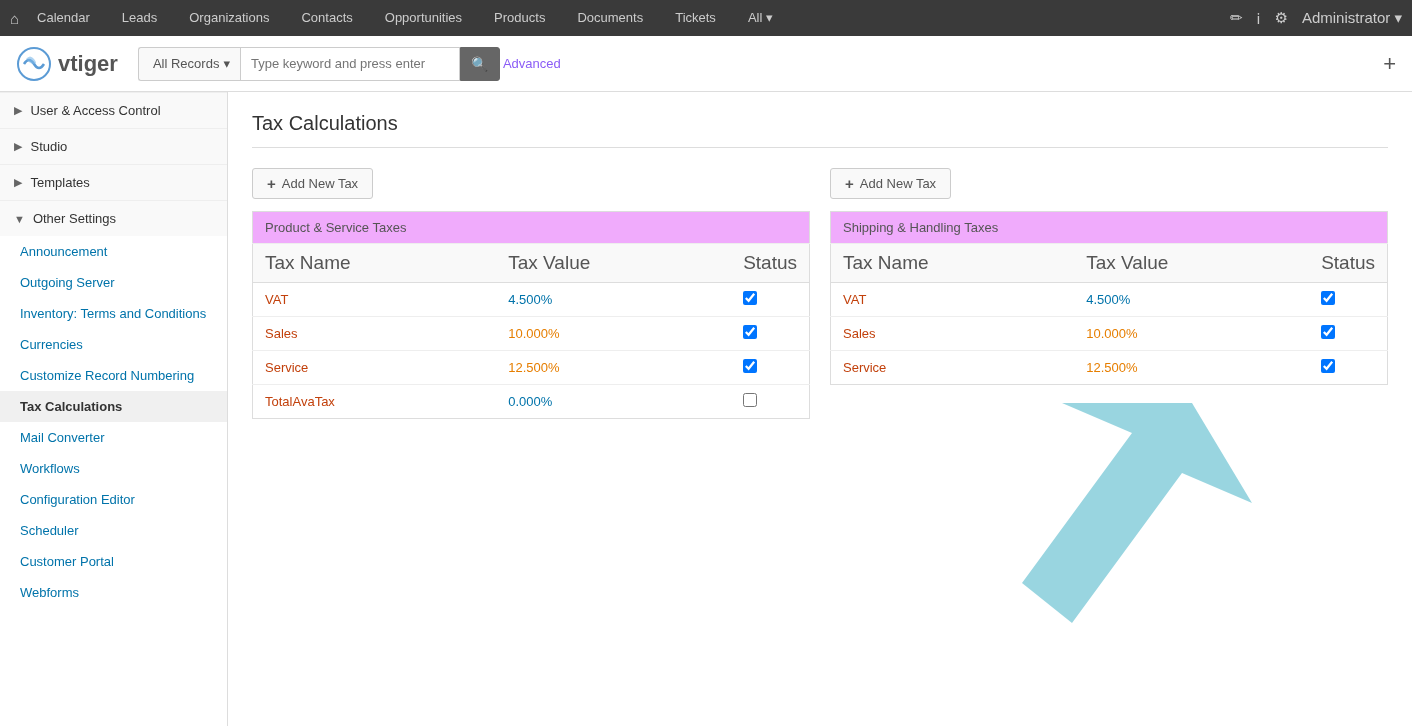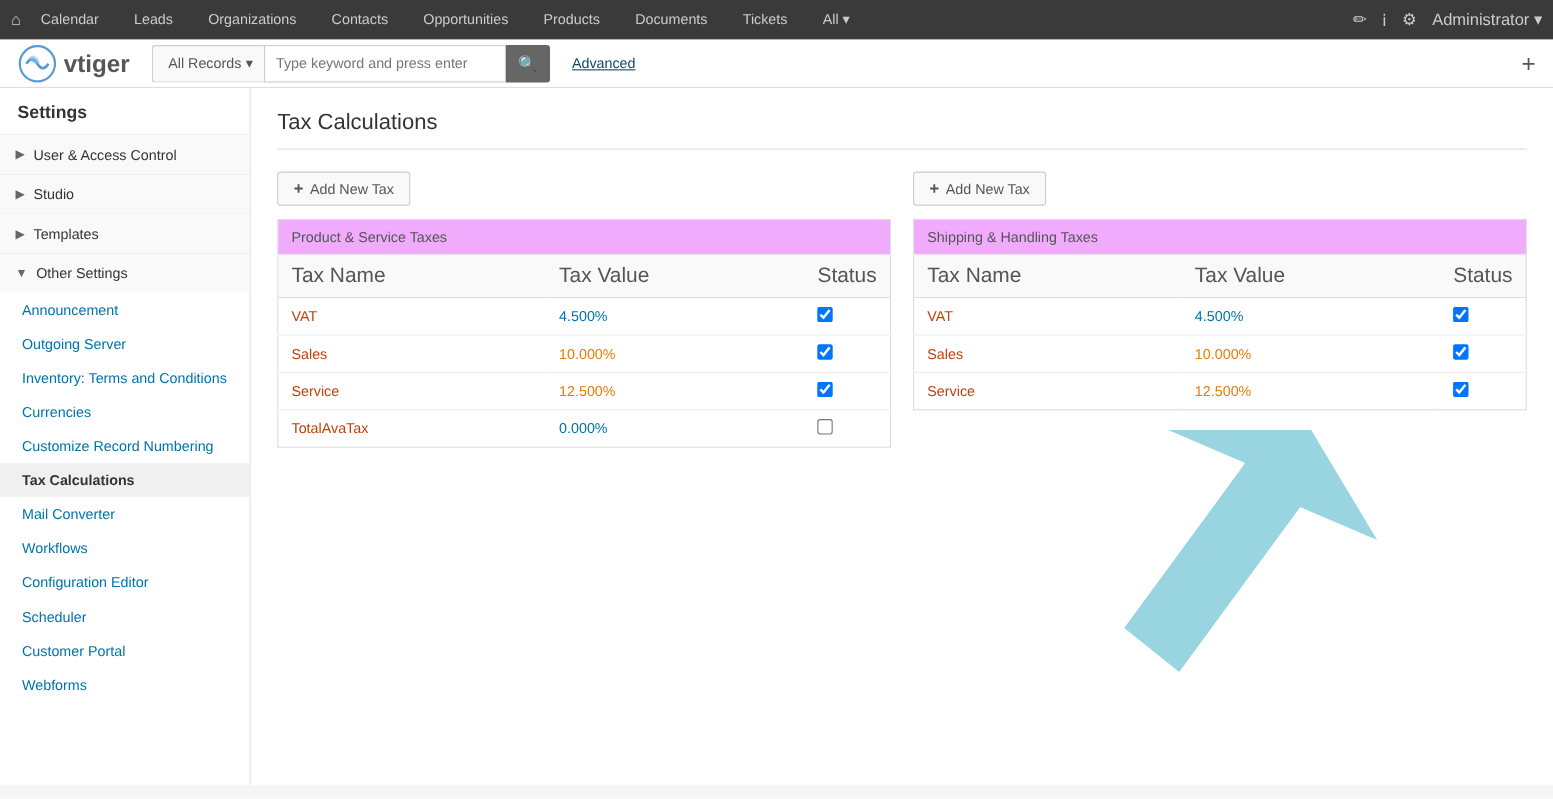--- a/index.html
+++ b/index.html
@@ -29,21 +29,21 @@
       align-items: center;
       gap: 14px;
       color: #ccc;
     }
     .top-nav-right span { cursor: pointer; font-size: 15px; }
     .admin-label { font-size: 13px; cursor: pointer; }
 
     
     .header-bar {
       background: #fff;
-      height: 44px;
+      height: 56px;
       display: flex;
       align-items: center;
       padding: 0 16px;
       border-bottom: 1px solid #ddd;
       position: relative;
     }
     .logo {
       display: flex;
       align-items: center;
       margin-right: 20px;
@@ -93,25 +93,24 @@
       width: 40px;
       cursor: pointer;
       color: #fff;
       font-size: 14px;
       display: flex;
       align-items: center;
       justify-content: center;
       border-radius: 0 3px 3px 0;
     }
     .advanced-link {
-      margin-left: 20px;
-      color: #0c4a6e;
-      cursor: pointer;
-      font-size: 13px;
-      text-decoration: underline;
+      margin-left: 3px;
+      color: #8b5cf6;
+      cursor: pointer;
+      font-size: 13px;
     }
     .header-plus {
       margin-left: auto;
       font-size: 22px;
       color: #555;
       cursor: pointer;
       font-weight: 300;
     }
 
     
@@ -296,21 +295,20 @@
       <span>🔍</span>
     </div>
     <span class="advanced-link">Advanced</span>
   </div>
   <span class="header-plus">+</span>
 </div>
 
 <div class="layout">
 
   <div class="sidebar">
-    <div class="sidebar-title">Settings</div>
 
     <div class="sidebar-section">
       <div class="sidebar-section-header">
         <span class="arrow">▶</span>
         <span>User &amp; Access Control</span>
       </div>
     </div>
 
     <div class="sidebar-section">
       <div class="sidebar-section-header">

